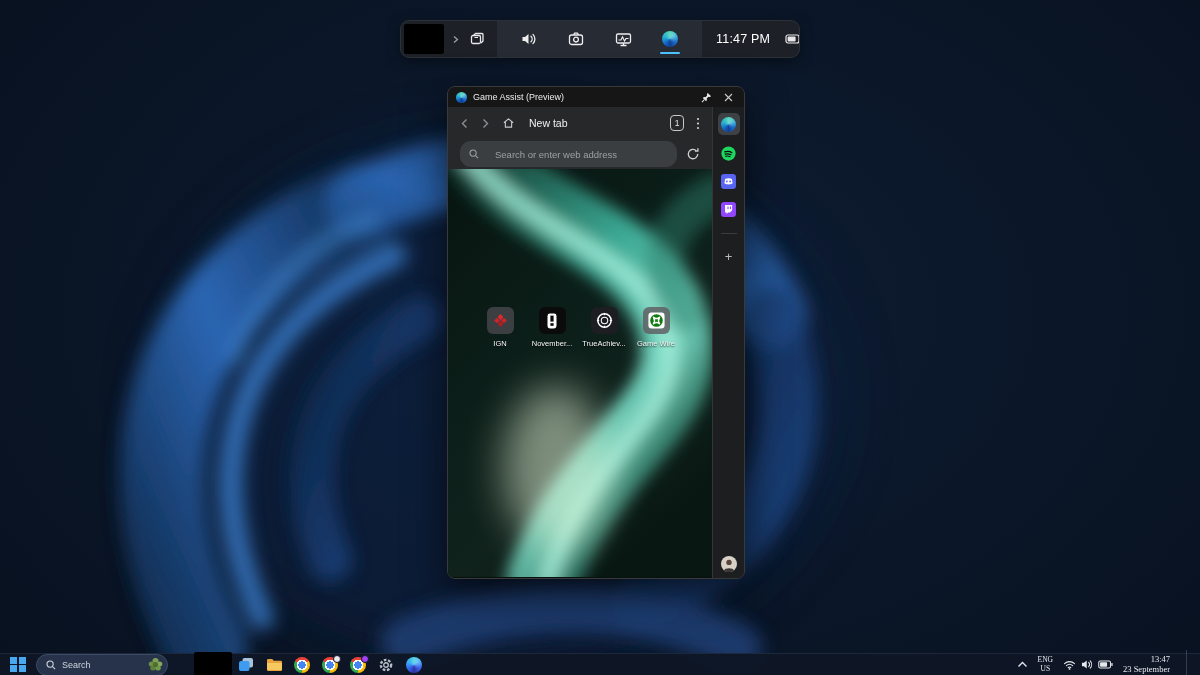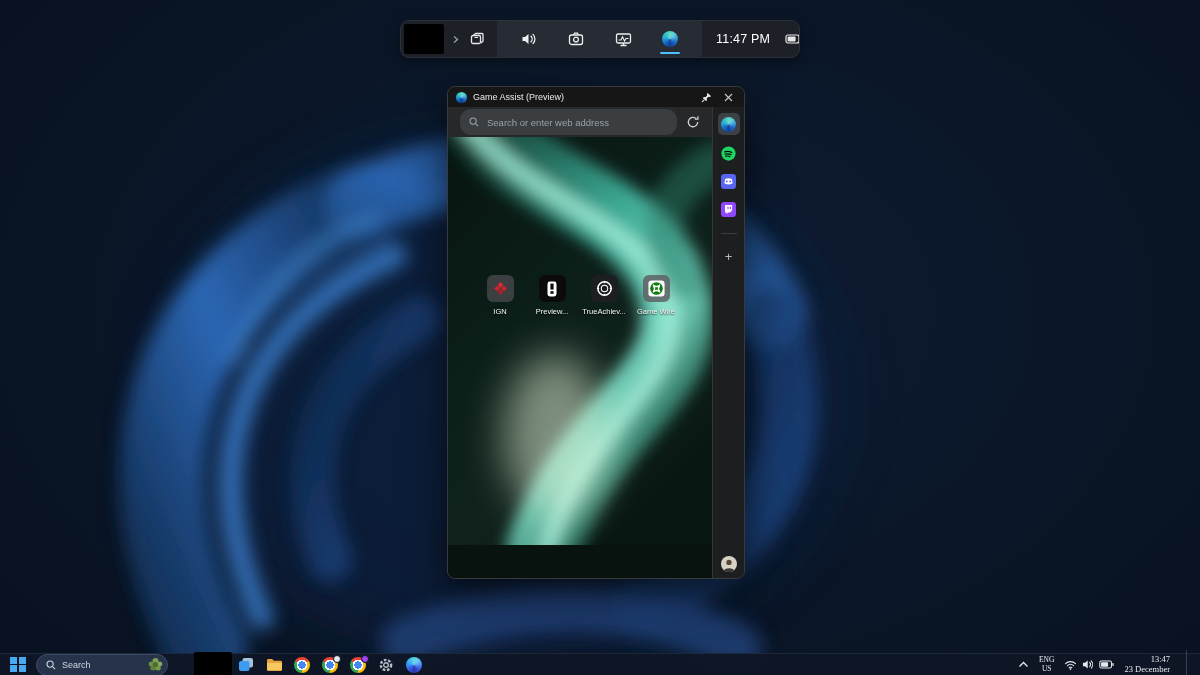--- a/index.html
+++ b/index.html
@@ -36,21 +36,21 @@
   .tb-btn { width:16px; height:14px; display:flex; align-items:center; justify-content:center; cursor:pointer; }
   .assist-body { flex:1; display:flex; min-height:0; }
   .browser { flex:1; background:#27282a; display:flex; flex-direction:column; min-width:0; }
   .navrow { height:32px; display:flex; align-items:center; padding:0 12px; gap:12px; flex:0 0 auto; }
   .nav-title { color:#f1f1f1; font-size:10.5px; margin-left:2px; }
   .nav-spacer { flex:1; }
   .tabcount { width:14px; height:16px; border:1px solid #c9c9c9; border-radius:4px; color:#e6e6e6;
               font-size:8.5px; display:flex; align-items:center; justify-content:center; cursor:pointer; }
   .searchrow { height:30px; display:flex; align-items:center; padding:0 12px; gap:9px; flex:0 0 auto; }
   .searchpill { flex:1; height:26px; background:#3b3e41; border-radius:11px; display:flex;
-                align-items:center; padding:0 9px; gap:8px; }
+                align-items:center; padding:0 9px; gap:16px; }
   .searchpill input { flex:1; background:transparent; border:none; outline:none; color:#e8e8e8;
                 font-size:9.5px; font-family:"Liberation Sans", sans-serif; }
   .searchpill input::placeholder { color:#9aa0a4; }
   .content { position:relative; flex:1; overflow:hidden; background:#081310; }
   .content > svg.ntp { position:absolute; inset:0; }
   .quicklinks { position:absolute; left:0; right:4px; top:138px; display:flex; justify-content:center; gap:2px; }
   .ql { width:50px; display:flex; flex-direction:column; align-items:center; cursor:pointer; }
   .ql-icon { width:27px; height:27px; border-radius:6px; display:flex; align-items:center; justify-content:center; }
   .ql-label { margin-top:5px; font-size:7.5px; color:#f6f6f6; white-space:nowrap;
               text-shadow:0 1px 2px rgba(0,0,0,.8); max-width:50px; overflow:hidden; }
@@ -195,20 +195,39 @@
     </span>
     <span class="tb-btn">
       <svg width="9" height="9" viewBox="0 0 9 9">
         <path d="M1 1 L8 8 M8 1 L1 8" stroke="#c9c9c9" stroke-width="1.1"></path>
       </svg>
     </span>
   </div>
 
   <div class="assist-body">
     <div class="browser">
+      <div class="navrow">
+        <svg width="9" height="11" viewBox="0 0 9 11">
+          <polyline points="6.5,1.5 2.5,5.5 6.5,9.5" fill="none" stroke="#8d9094" stroke-width="1.4"></polyline>
+        </svg>
+        <svg width="9" height="11" viewBox="0 0 9 11">
+          <polyline points="2.5,1.5 6.5,5.5 2.5,9.5" fill="none" stroke="#8d9094" stroke-width="1.4"></polyline>
+        </svg>
+        <svg width="13" height="12" viewBox="0 0 14 13">
+          <path d="M2 6.2 L7 2 L12 6.2 M3.6 5.3 V11 H10.4 V5.3" fill="none" stroke="#c9cbce" stroke-width="1.2" stroke-linejoin="round"></path>
+        </svg>
+        <span class="nav-title">New tab</span>
+        <span class="nav-spacer"></span>
+        <span class="tabcount">1</span>
+        <svg width="4" height="13" viewBox="0 0 4 13">
+          <circle cx="2" cy="2" r="1.1" fill="#d2d2d2"></circle>
+            <circle cx="2" cy="6.5" r="1.1" fill="#d2d2d2"></circle>
+            <circle cx="2" cy="11" r="1.1" fill="#d2d2d2"></circle>
+        </svg>
+      </div>
       <div class="searchrow">
         <div class="searchpill">
           <svg width="10" height="10" viewBox="0 0 11 11">
             <circle cx="4.5" cy="4.5" r="3.4" fill="none" stroke="#9aa0a4" stroke-width="1.2"></circle>
             <line x1="7.2" y1="7.2" x2="10" y2="10" stroke="#9aa0a4" stroke-width="1.2"></line>
           </svg>
           <input type="text" readonly="" placeholder="Search or enter web address" style="">
         </div>
         <svg width="14" height="14" viewBox="0 0 14 14">
           <path d="M11.7 7 a4.7 4.7 0 1 1 -1.4 -3.3" fill="none" stroke="#cfd2d4" stroke-width="1.3"></path>
@@ -255,21 +274,21 @@
             <span class="ql-label">IGN</span>
           </div>
           <div class="ql">
             <span class="ql-icon" style="background:#0b0b0b;">
               <svg width="18" height="18" viewBox="0 0 18 18">
                 <rect x="4.5" y="1.5" width="9" height="15" rx="2.4" fill="#fff"></rect>
                 <rect x="7.4" y="3.6" width="3.2" height="6" fill="#0b0b0b"></rect>
                 <rect x="7.4" y="11.2" width="3.2" height="2.6" fill="#0b0b0b"></rect>
               </svg>
             </span>
-            <span class="ql-label">Preview...</span>
+            <span class="ql-label">November...</span>
           </div>
           <div class="ql">
             <span class="ql-icon" style="background:rgba(30,30,34,.9);">
               <svg width="19" height="19" viewBox="0 0 20 20">
                 <circle cx="10" cy="10" r="7" fill="none" stroke="#fff" stroke-width="1.6"></circle>
                 <circle cx="10" cy="10" r="3.4" fill="none" stroke="#fff" stroke-width="1.1"></circle>
                 <line x1="10" y1="2" x2="10" y2="4.4" stroke="#fff" stroke-width="1.2"></line>
                 <line x1="10" y1="15.6" x2="10" y2="18" stroke="#fff" stroke-width="1.2"></line>
                 <line x1="2" y1="10" x2="4.4" y2="10" stroke="#fff" stroke-width="1.2"></line>
                 <line x1="15.6" y1="10" x2="18" y2="10" stroke="#fff" stroke-width="1.2"></line>
@@ -409,17 +428,17 @@
         <path d="M8.3 3.6 a3.5 3.5 0 0 1 0 4.8 M10 2 a6 6 0 0 1 0 8" fill="none" stroke="#e6e9ee" stroke-width="1.1" stroke-linecap="round"></path>
       </svg>
       <svg width="15" height="9" viewBox="0 0 16 9">
         <rect x="0.8" y="0.8" width="12.5" height="7.4" rx="1.6" fill="none" stroke="#e6e9ee" stroke-width="1.1"></rect>
         <rect x="2.2" y="2.2" width="7.5" height="4.6" rx="0.8" fill="#e6e9ee"></rect>
         <rect x="14.2" y="2.8" width="1.4" height="3.4" rx="0.7" fill="#e6e9ee"></rect>
       </svg>
     </div>
     <div class="clock">
       <span>13:47</span>
-      <span>23 December</span>
+      <span>23 September</span>
     </div>
     <div class="show-desktop"></div>
   </div>
 </div>
 
 </body></html>

